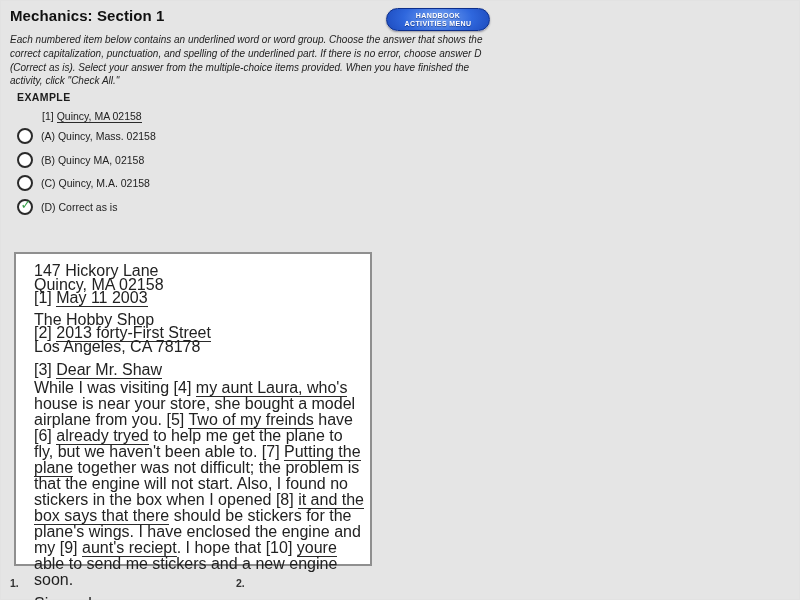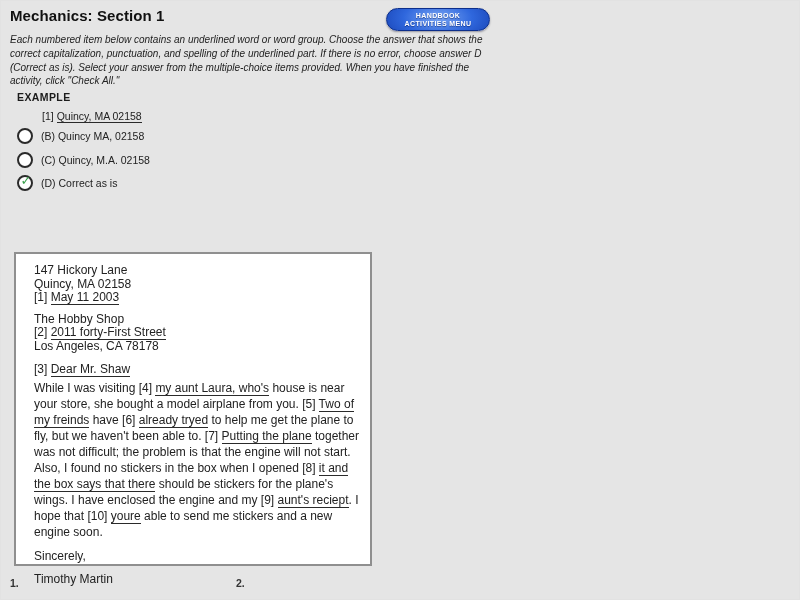--- a/index.html
+++ b/index.html
@@ -47,21 +47,21 @@
   }
   .radio .check{
     position:absolute;left:-1px;top:-4px;width:16px;text-align:center;
     font-size:13px;font-weight:bold;color:var(--check-green);line-height:16px;
   }
   .option-label{margin-left:8px;font-size:10.5px;color:#222;}
   
   .letter-box{
     position:absolute;left:14px;top:252px;width:358px;height:314px;
     box-sizing:border-box;border:2px solid var(--box-border);background:#fff;
-    padding:10px 10px 0 18px;font-size:12px;color:#222;
+    padding:10px 10px 0 18px;font-size:16px;color:#222;
   }
   .lblock{margin:0;}
   .lblock .lline{white-space:nowrap;}
   .return-address{line-height:13.5px;margin-bottom:8px;}
   .inside-address{line-height:13.5px;margin-bottom:10px;}
   .salutation{line-height:13.5px;margin-bottom:3px;}
   .body{line-height:16px;margin-bottom:9px;width:330px;}
   .closing{line-height:14px;margin-bottom:9px;}
   .signature{line-height:14px;}
   .u{border-bottom:1px solid #2a2a2a;}
@@ -87,20 +87,24 @@
 
   <div class="example-heading">EXAMPLE</div>
 
   <div class="example-item">
     <span class="num">[1]</span><span class="u">Quincy, MA 02158</span>
   </div>
 
   <div class="options">
       <div class="option-row">
         <span class="radio"></span>
+        <span class="option-label">(A) Quincy, Mass. 02158</span>
+      </div>
+      <div class="option-row">
+        <span class="radio"></span>
         <span class="option-label">(B) Quincy MA, 02158</span>
       </div>
       <div class="option-row">
         <span class="radio"></span>
         <span class="option-label">(C) Quincy, M.A. 02158</span>
       </div>
       <div class="option-row">
         <span class="radio">
           <span class="check">✓</span>
         </span>
@@ -110,21 +114,21 @@
 
   <div class="letter-box">
     <div class="letter-content">
         <div class="lblock return-address">
           <div class="lline"><span>147 Hickory Lane</span></div>
           <div class="lline"><span>Quincy, MA 02158</span></div>
           <div class="lline"><span>[1] </span><span class="u">May 11 2003</span></div>
         </div>
         <div class="lblock inside-address">
           <div class="lline"><span>The Hobby Shop</span></div>
-          <div class="lline"><span>[2] </span><span class="u">2011 forty-First Street</span></div>
+          <div class="lline"><span>[2] </span><span class="u">2013 forty-First Street</span></div>
           <div class="lline"><span>Los Angeles, CA 78178</span></div>
         </div>
         <div class="lblock salutation">
           <div class="lline"><span>[3] </span><span class="u">Dear Mr. Shaw</span></div>
         </div>
         <div class="lblock body"><span>While I was visiting [4] </span><span class="u">my aunt Laura, who's</span><span> house is near your store, she bought a model airplane from you. [5] </span><span class="u">Two of my freinds</span><span> have [6] </span><span class="u">already tryed</span><span> to help me get the plane to fly, but we haven't been able to. [7] </span><span class="u">Putting the plane</span><span> together was not difficult; the problem is that the engine will not start. Also, I found no stickers in the box when I opened [8] </span><span class="u">it and the box says that there</span><span> should be stickers for the plane's wings. I have enclosed the engine and my [9] </span><span class="u">aunt's reciept</span><span>. I hope that [10] </span><span class="u">youre</span><span> able to send me stickers and a new engine soon.</span></div>
         <div class="lblock closing">
           <div class="lline"><span>Sincerely,</span></div>
         </div>
         <div class="lblock signature">

